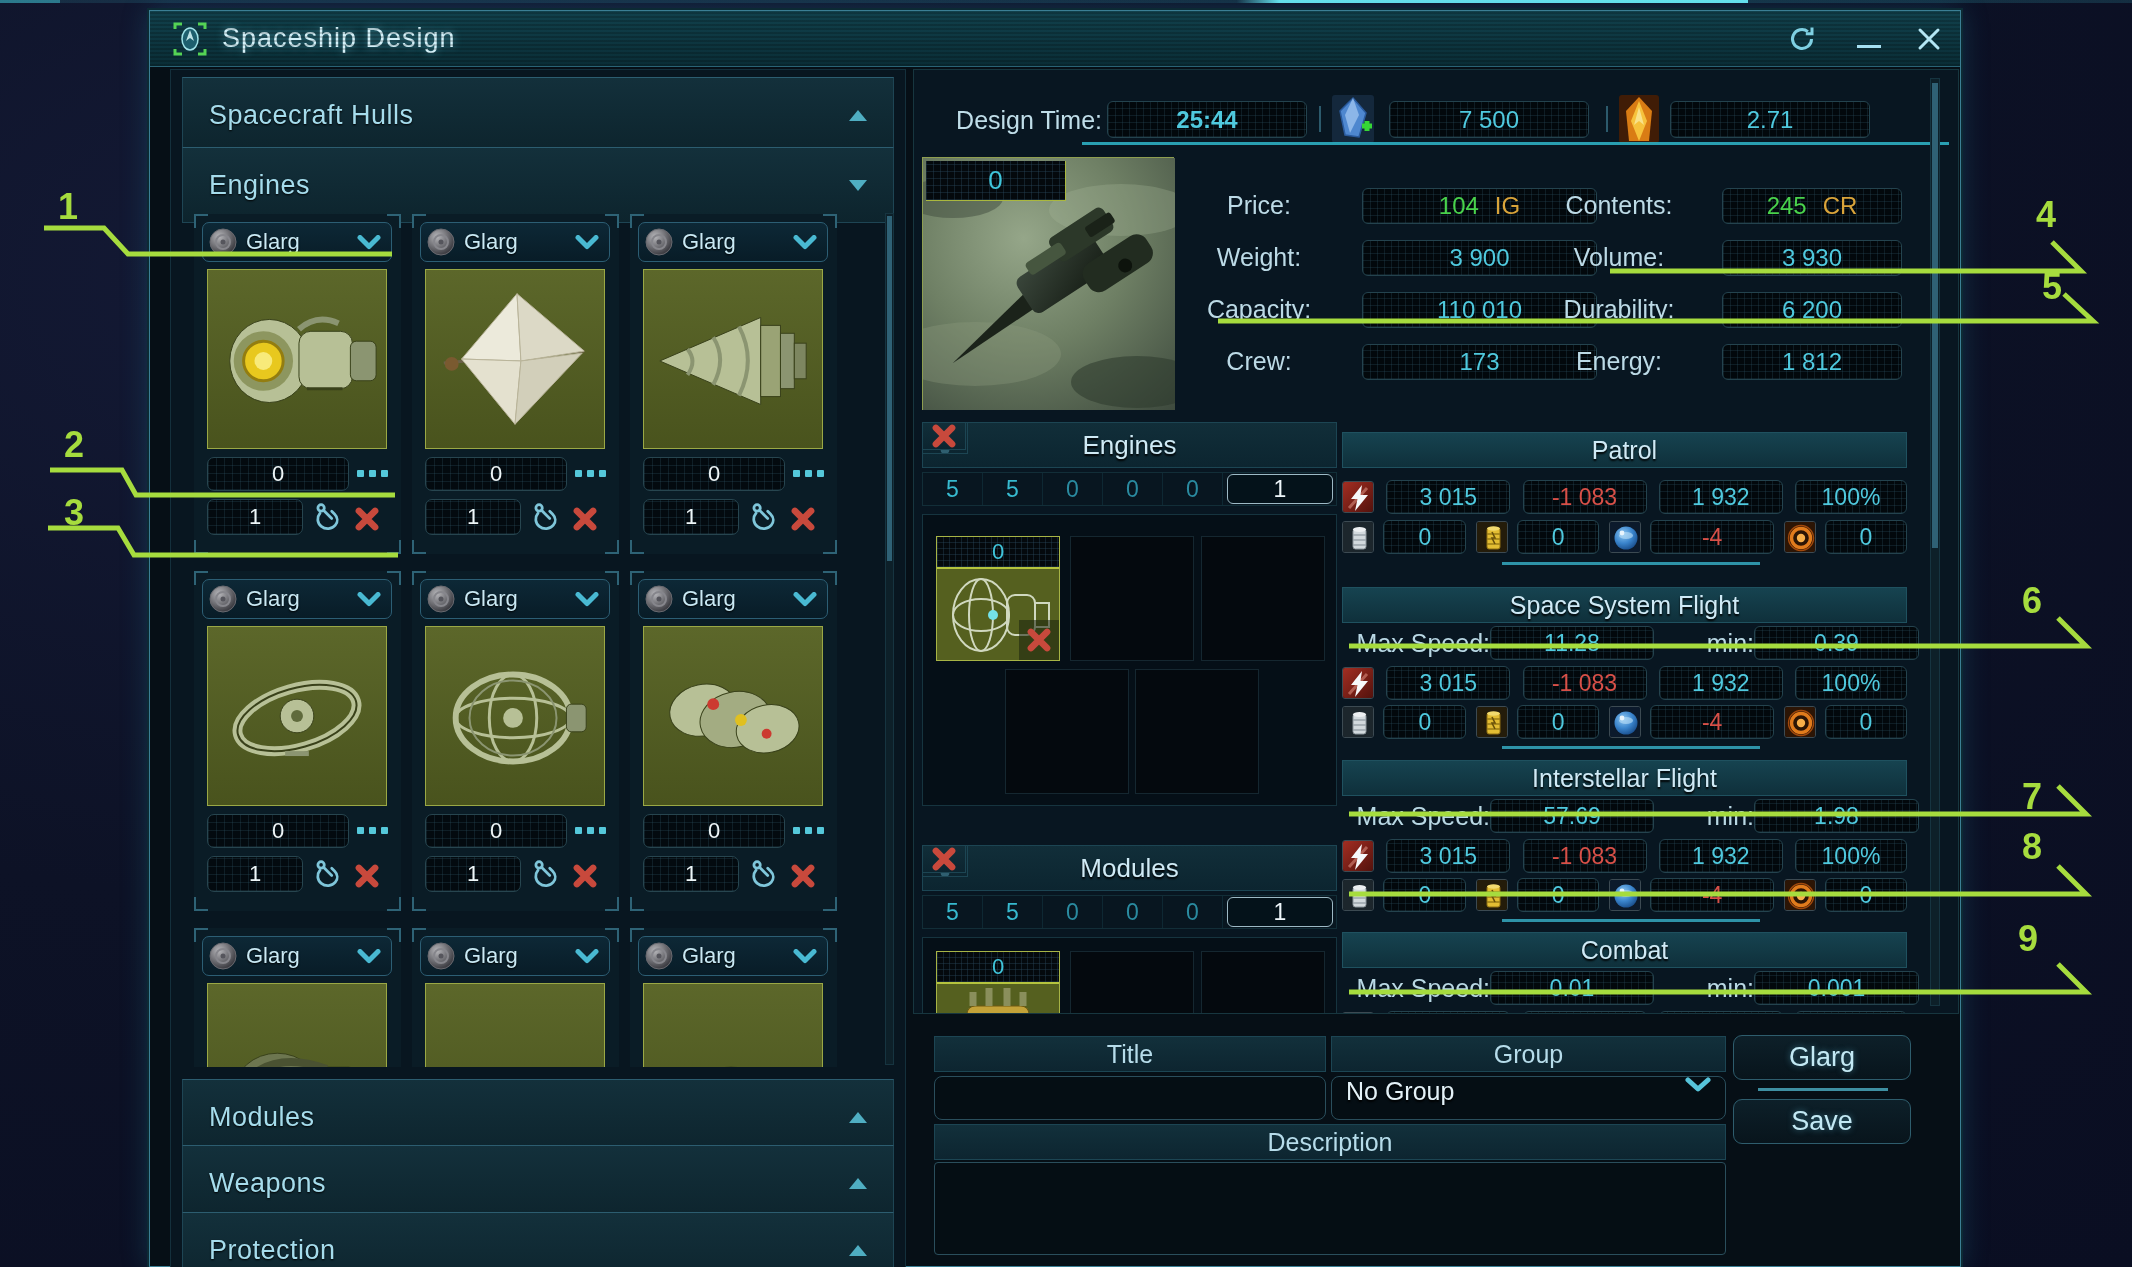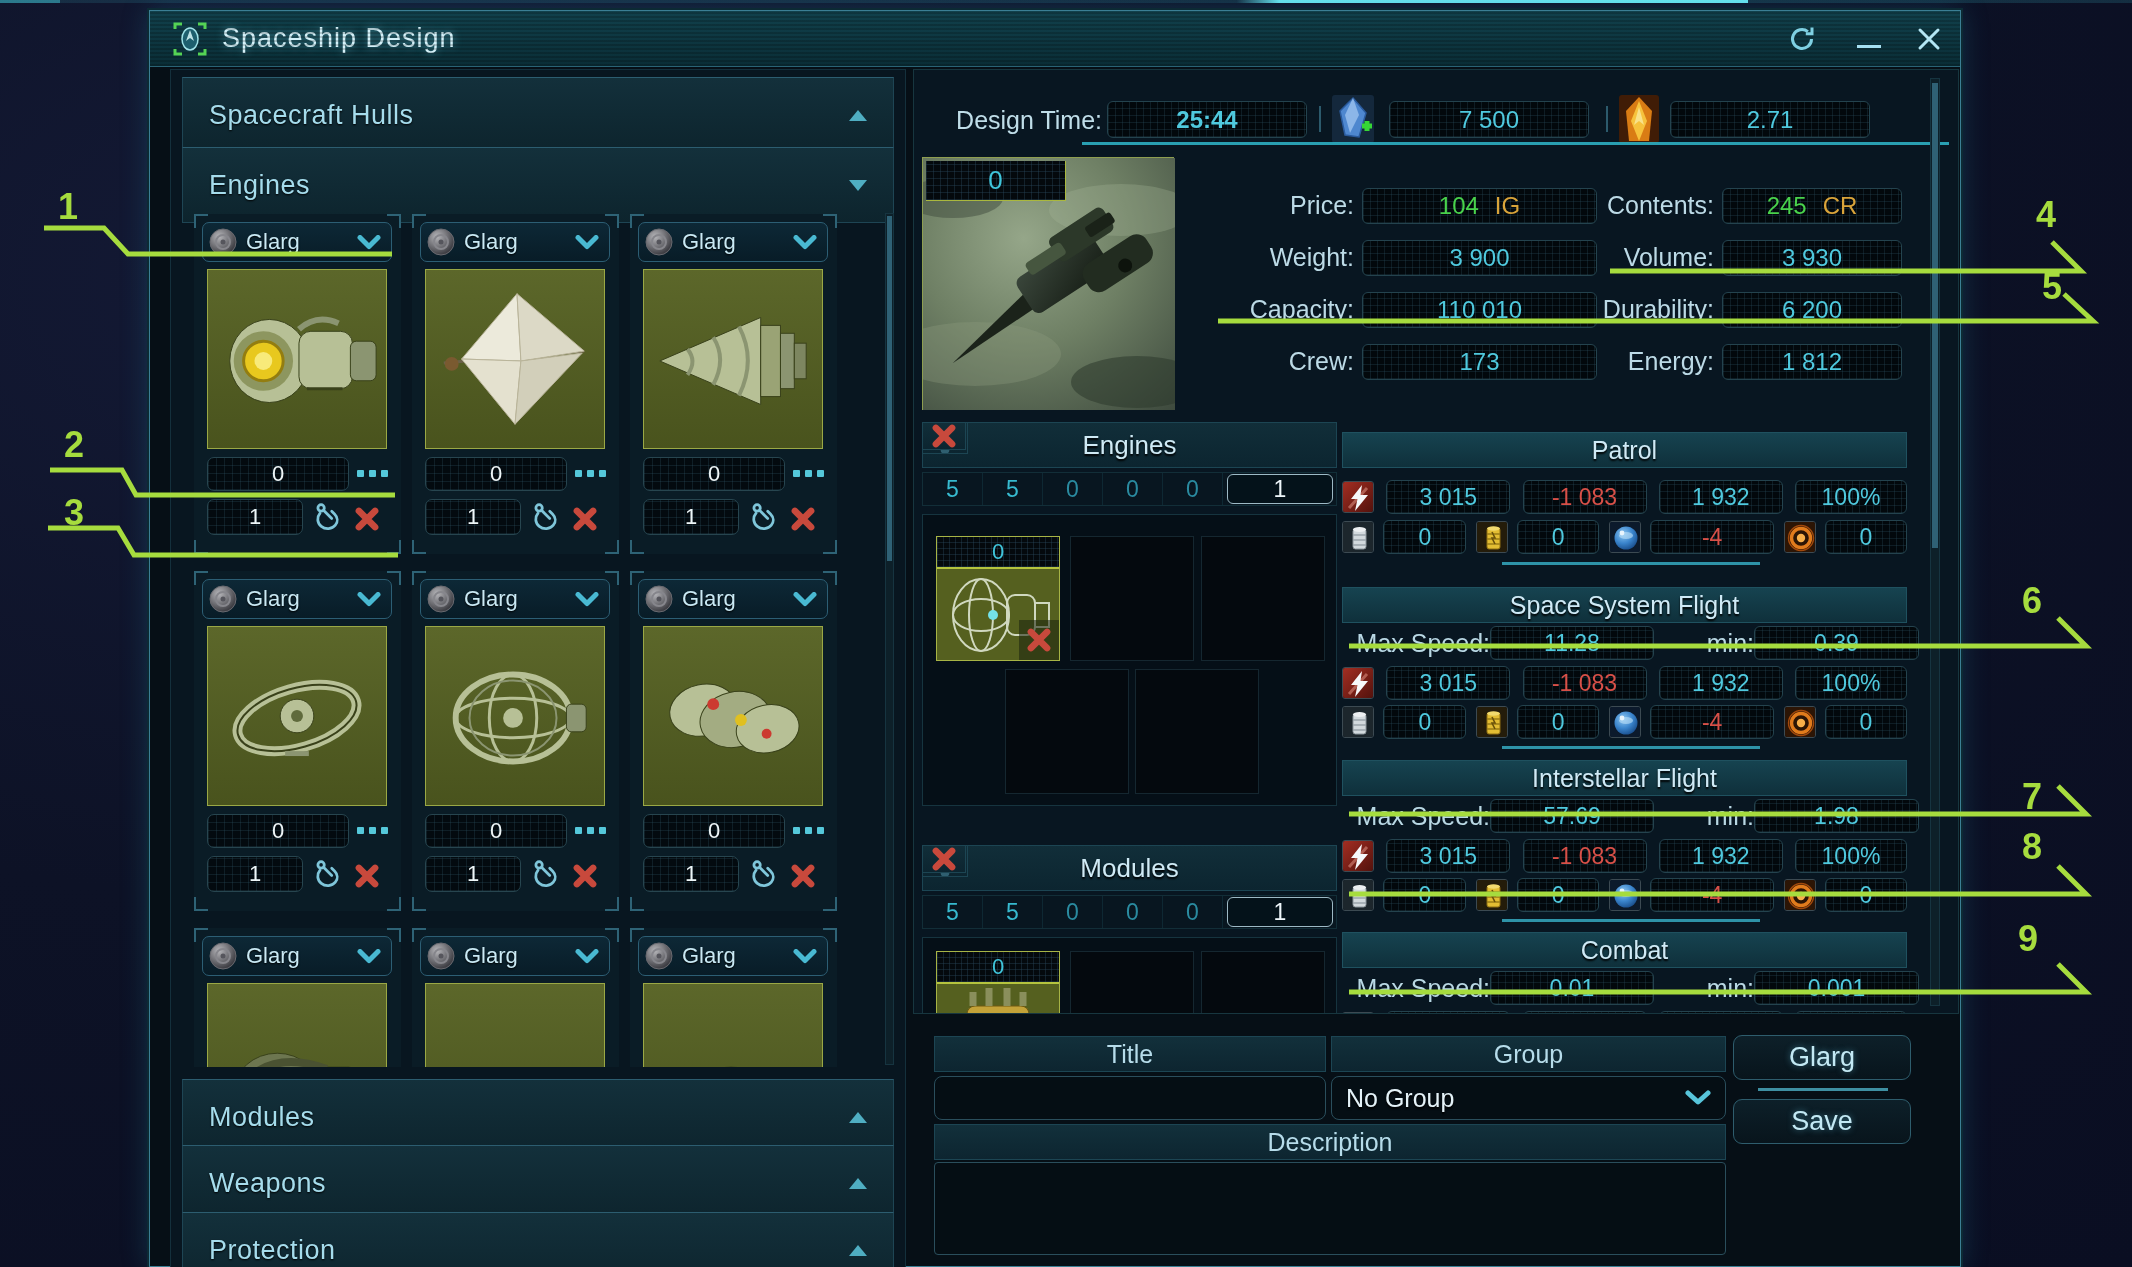--- a/index.html
+++ b/index.html
@@ -62,21 +62,21 @@
                      repeating-linear-gradient(0deg, rgba(42,78,94,.3) 0 1px, transparent 1px 7px); }
   .vsep { position:absolute; width:2px; height:26px; background:#2c5a6c; }
   #dt-underline { position:absolute; left:168px; top:72px; width:867px; height:3px; background:#2fb7cb; opacity:.85; }
   #preview { position:absolute; left:8px; top:87px; width:252px; height:253px; border:1px solid #8e9e50; }
   #preview-tab { position:absolute; left:3px; top:3px; width:140px; height:40px; background:#04090d; z-index:2;
     border-right:1px solid #aab83e; border-bottom:1px solid #aab83e; color:#3fc4da; font-size:26px;
     display:flex; align-items:center; justify-content:center;
     background-image:repeating-linear-gradient(90deg, rgba(40,70,90,.4) 0 1px, transparent 1px 7px),
                      repeating-linear-gradient(0deg, rgba(40,70,90,.4) 0 1px, transparent 1px 7px); }
   .stat-row { position:absolute; height:36px; width:100%; }
-  .stat-label { position:absolute; color:#bcdae6; font-size:25px; text-align:right; top:3px; }
+  .stat-label { position:absolute; color:#bcdae6; font-size:25px; text-align:center; top:3px; }
   .stat-box { position:absolute; top:0; height:36px; }
   .unit { color:#d9a43a; margin-left:16px; }
   .cur { color:#49d24c; }
   
   .slot-group { position:absolute; left:8px; width:415px; }
   .grp-header { display:flex; gap:2px; height:46px; }
   .grp-cell { background:linear-gradient(#112e39,#0c2530); border:1px solid #1c4553; display:flex; align-items:center; justify-content:center; }
   .grp-title { flex:1; color:#cfeaf5; font-size:26px; text-shadow:0 2px 2px #000; }
   .counts-row { position:absolute; left:0; width:415px; height:34px; display:flex; background:rgba(9,24,32,.6); border:1px solid #122e38; }
   .count-cell { width:60px; border-right:1px solid #0e2833; color:#37bacf; font-size:23px; display:flex; align-items:center; justify-content:center; }
@@ -103,21 +103,21 @@
   .pr-box { height:34px; font-size:23px; }
   .neg { color:#d85048 !important; }
   .maxrow-label { color:#b9d8e4; font-size:25px; text-align:right; }
   .perf-div { position:absolute; left:160px; width:258px; height:3px; background:#2e93a8; }
   #right-scroll { position:absolute; left:1016px; top:8px; width:10px; height:928px; background:#0d2029; border:1px solid #163440; }
   #right-scroll .thumb { position:absolute; left:1px; top:4px; width:6px; height:465px; background:#2f6175; }
   
   .form-header { position:absolute; height:36px; background:linear-gradient(#12303b,#0d2530); border:1px solid #1c4553;
     color:#b6dcea; font-size:25px; display:flex; align-items:center; justify-content:center; }
   .form-input { position:absolute; background:#050e14; border:1px solid #2a4e5c; border-radius:8px; }
-  .gdd { display:flex; align-items:center; padding:0 14px; cursor:pointer; color:#e4f2f8; font-size:25px; }
+  .gdd { display:flex; padding:0 14px; cursor:pointer; color:#e4f2f8; font-size:25px; }
   .gdd span { flex:1; text-shadow:0 2px 2px #000; }
   .btn { position:absolute; width:178px; height:45px; border:1px solid #2e5d6d; border-radius:9px;
     background:linear-gradient(rgba(20,48,60,.5),rgba(10,26,34,.5)); color:#c3e9f4; font-size:27px;
     display:flex; align-items:center; justify-content:center; cursor:pointer; text-shadow:0 0 6px rgba(100,200,230,.5); }
   #btn-div { position:absolute; width:130px; height:3px; background:#3e8fa2; }
   
   .ann-num { position:absolute; color:#a6dc3e; font-size:36px; font-weight:bold; z-index:50;
     font-family:"Liberation Sans",sans-serif; }
   #ann-svg { position:absolute; left:0; top:0; z-index:49; pointer-events:none; }
 </style>

